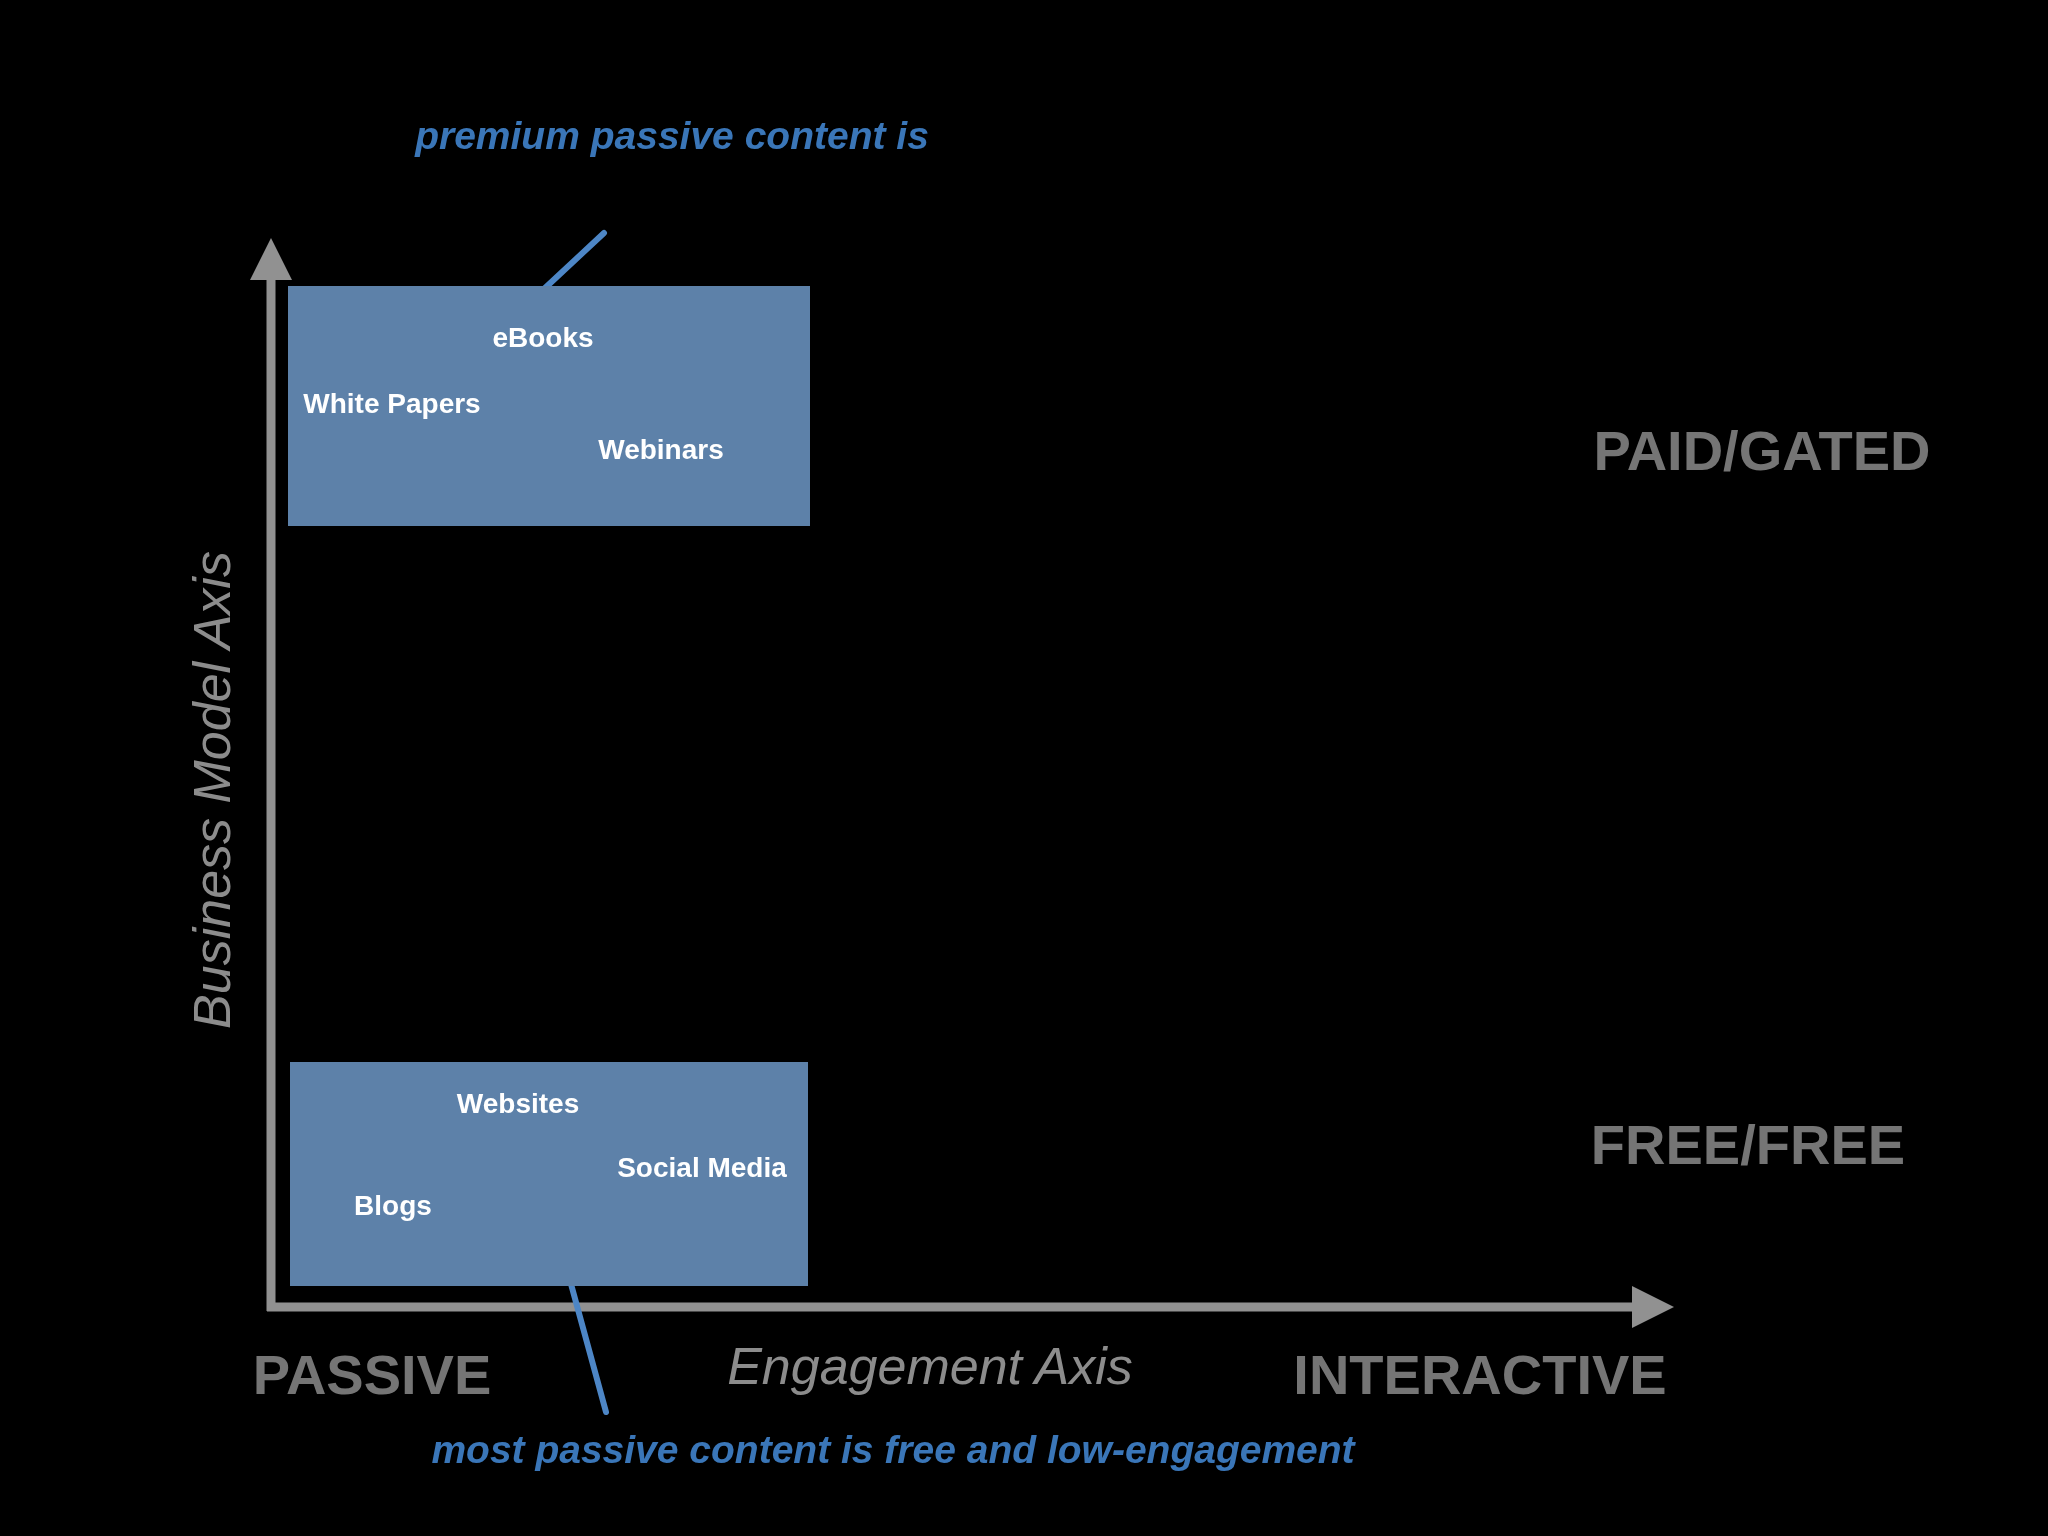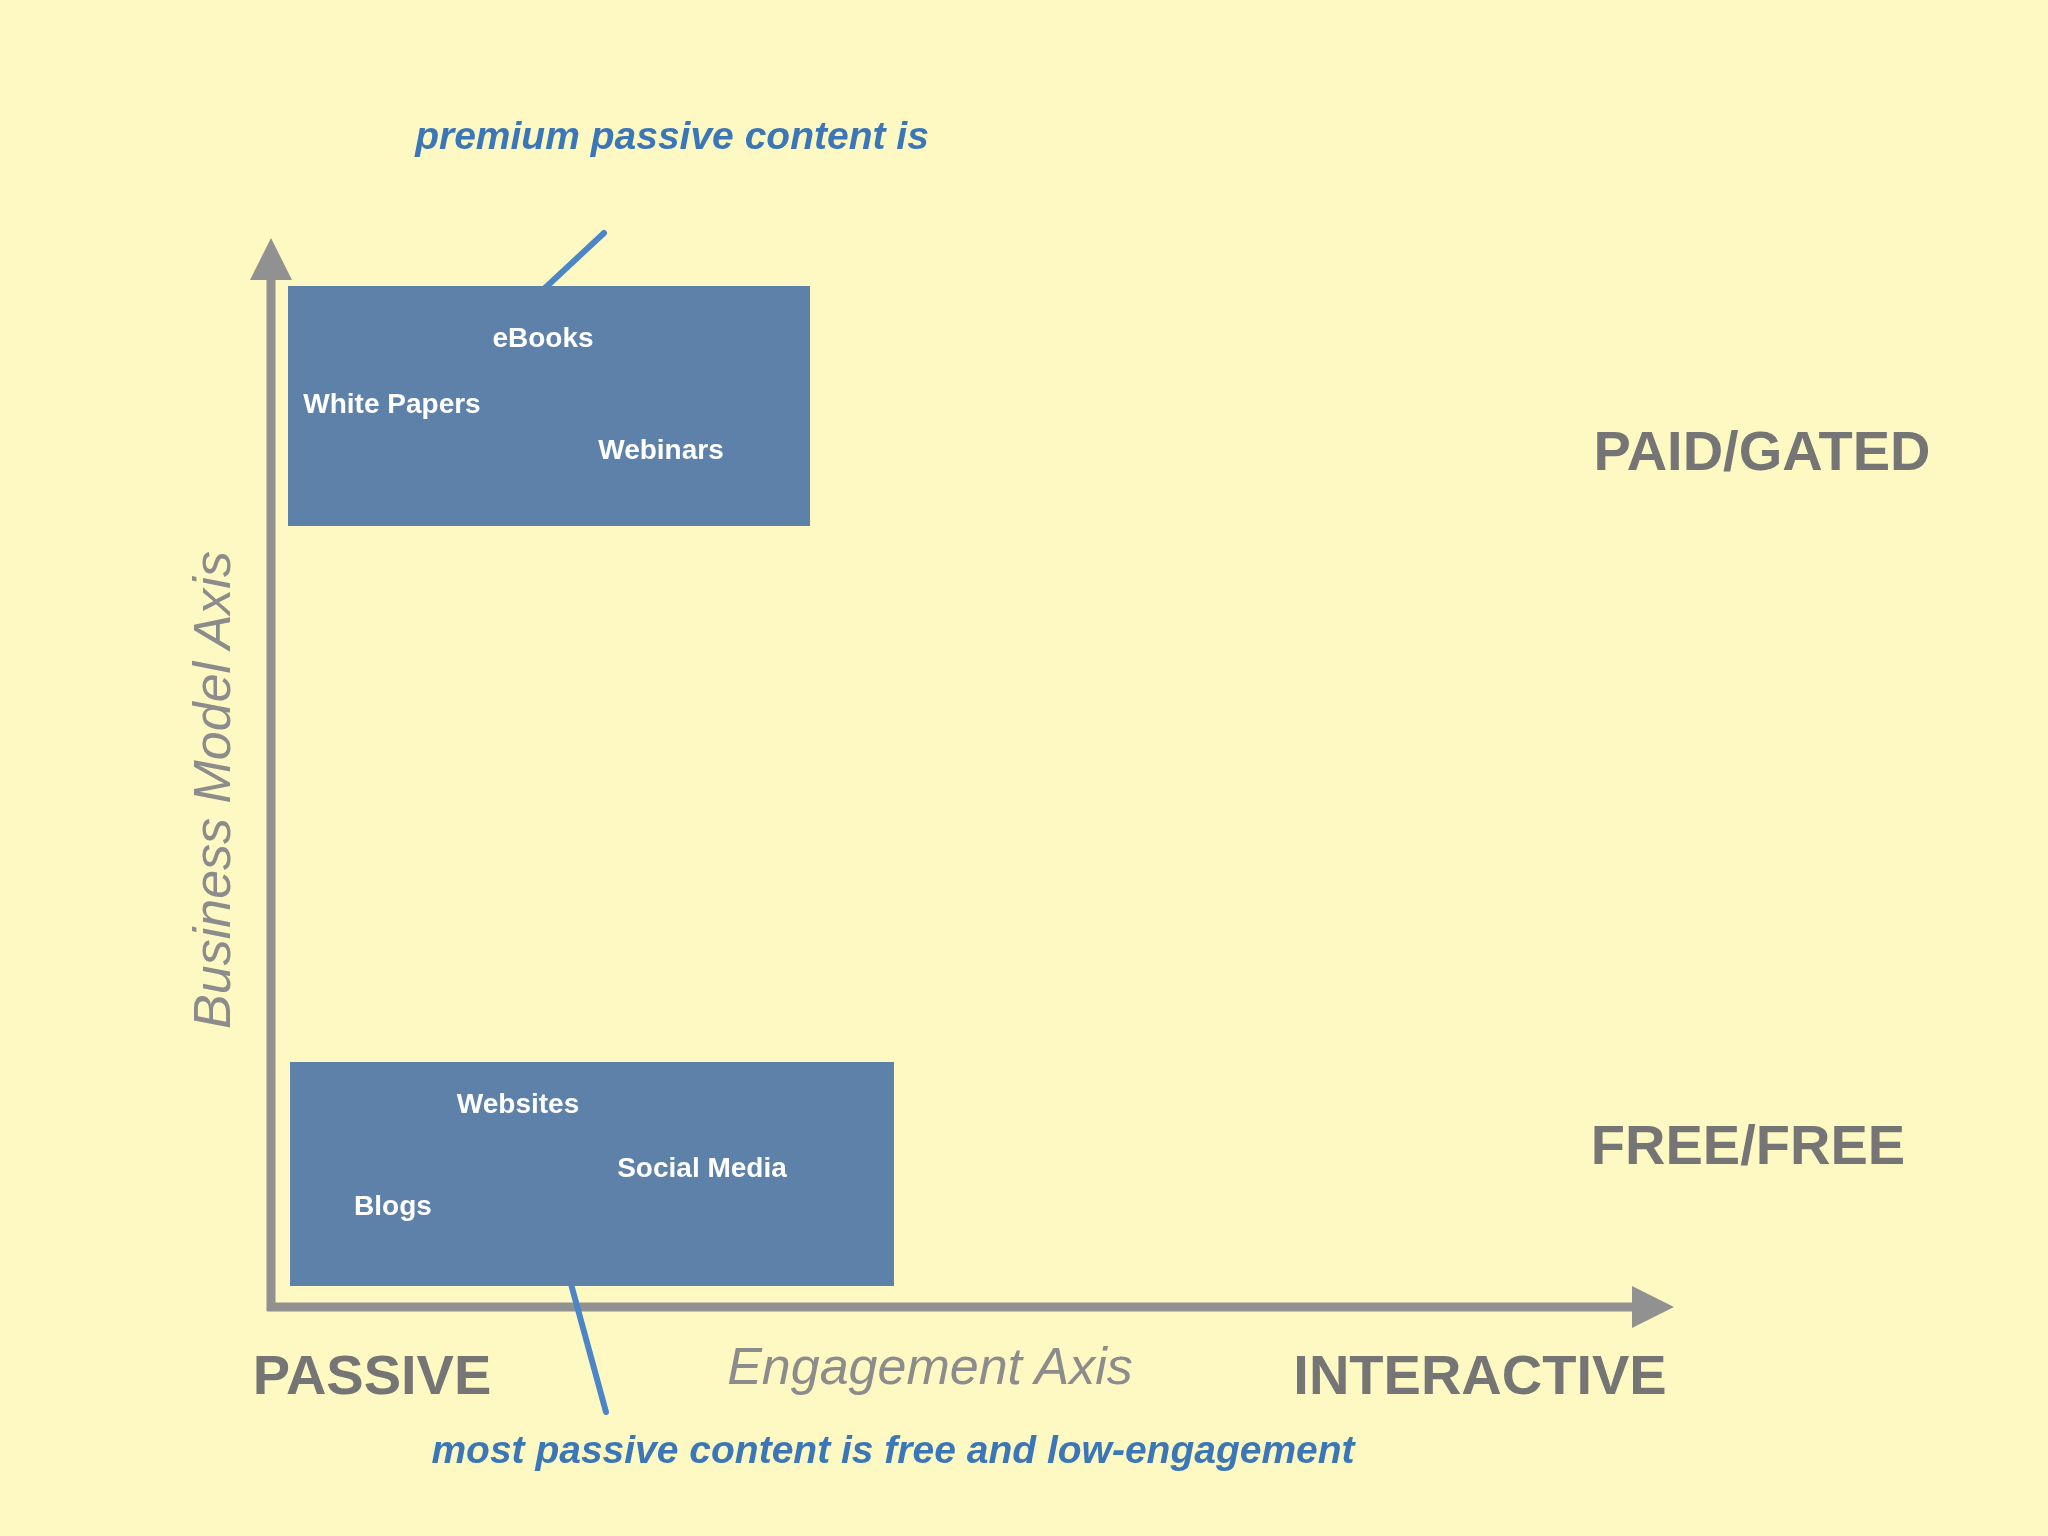--- a/index.html
+++ b/index.html
@@ -1,34 +1,34 @@
 <!DOCTYPE html>
 <html style="--box_fill: #5d81a9; --annotation_blue: #3a76b8; --connector_blue: #4d86c6; --axis_gray: #919191; --label_gray: #757575; --axis_label_gray: #8c8c8c;"><head>
 <meta charset="utf-8">
 <style>
   html, body { margin: 0; padding: 0; background: #ffffff; }
   .canvas {
     position: relative;
     width: 2048px;
     height: 1536px;
-    background: #fef9c3;
+    background: #000000;
     font-family: "Liberation Sans", sans-serif;
     overflow: hidden;
   }
   .overlay {
     position: absolute;
     left: 0; top: 0;
     width: 2048px; height: 1536px;
   }
   .box {
     position: absolute;
     background: var(--box_fill, #5d81a9);
   }
   .box-paid { left: 288px; top: 286px; width: 522px; height: 240px; }
-  .box-free { left: 290px; top: 1062px; width: 604px; height: 224px; }
+  .box-free { left: 290px; top: 1062px; width: 518px; height: 224px; }
   .box-label {
     position: absolute;
     color: #ffffff;
     font-weight: bold;
     font-size: 28px;
     line-height: 1.16;
     text-align: center;
     transform: translateX(-50%);
     white-space: nowrap;
   }

